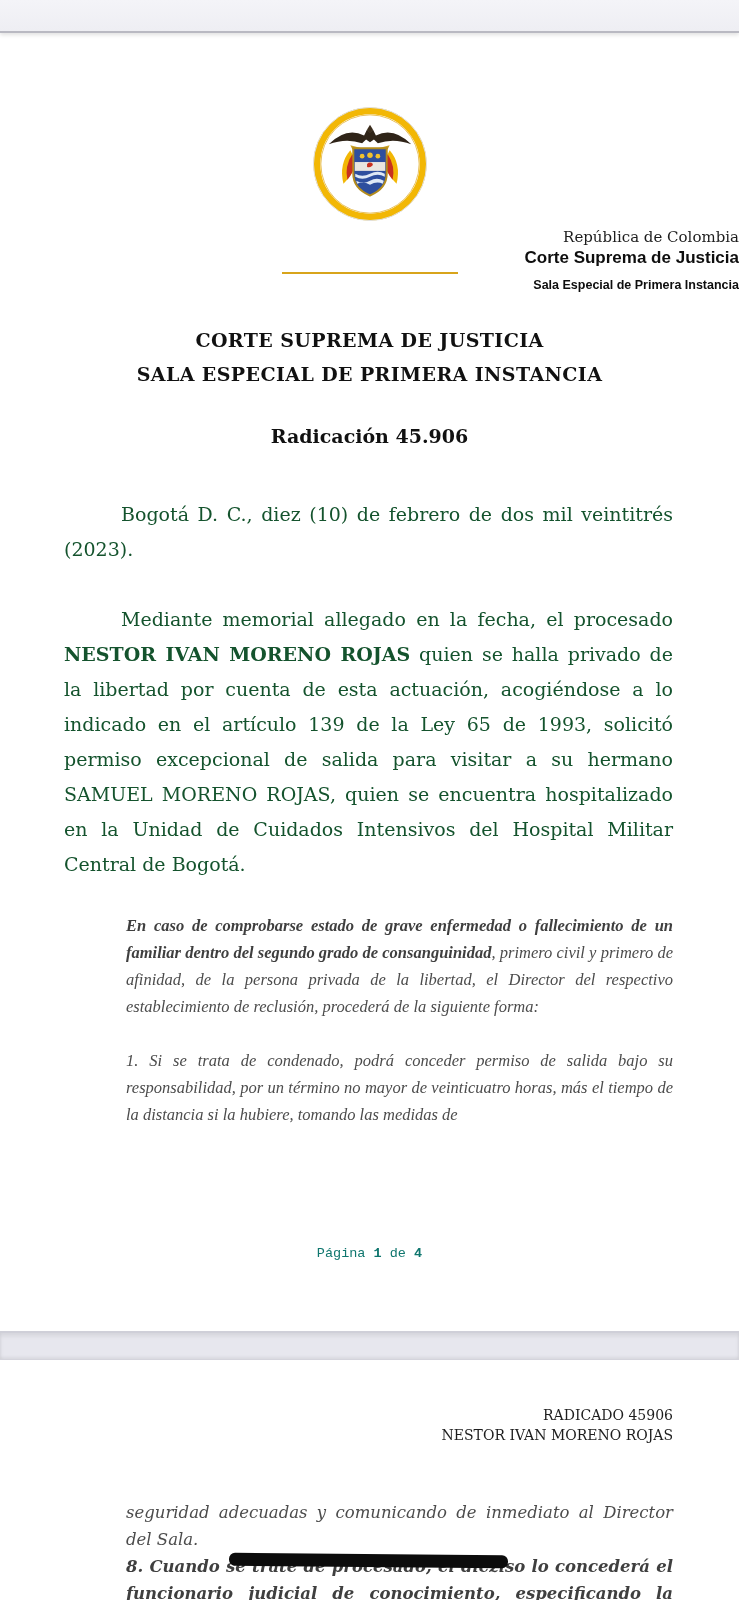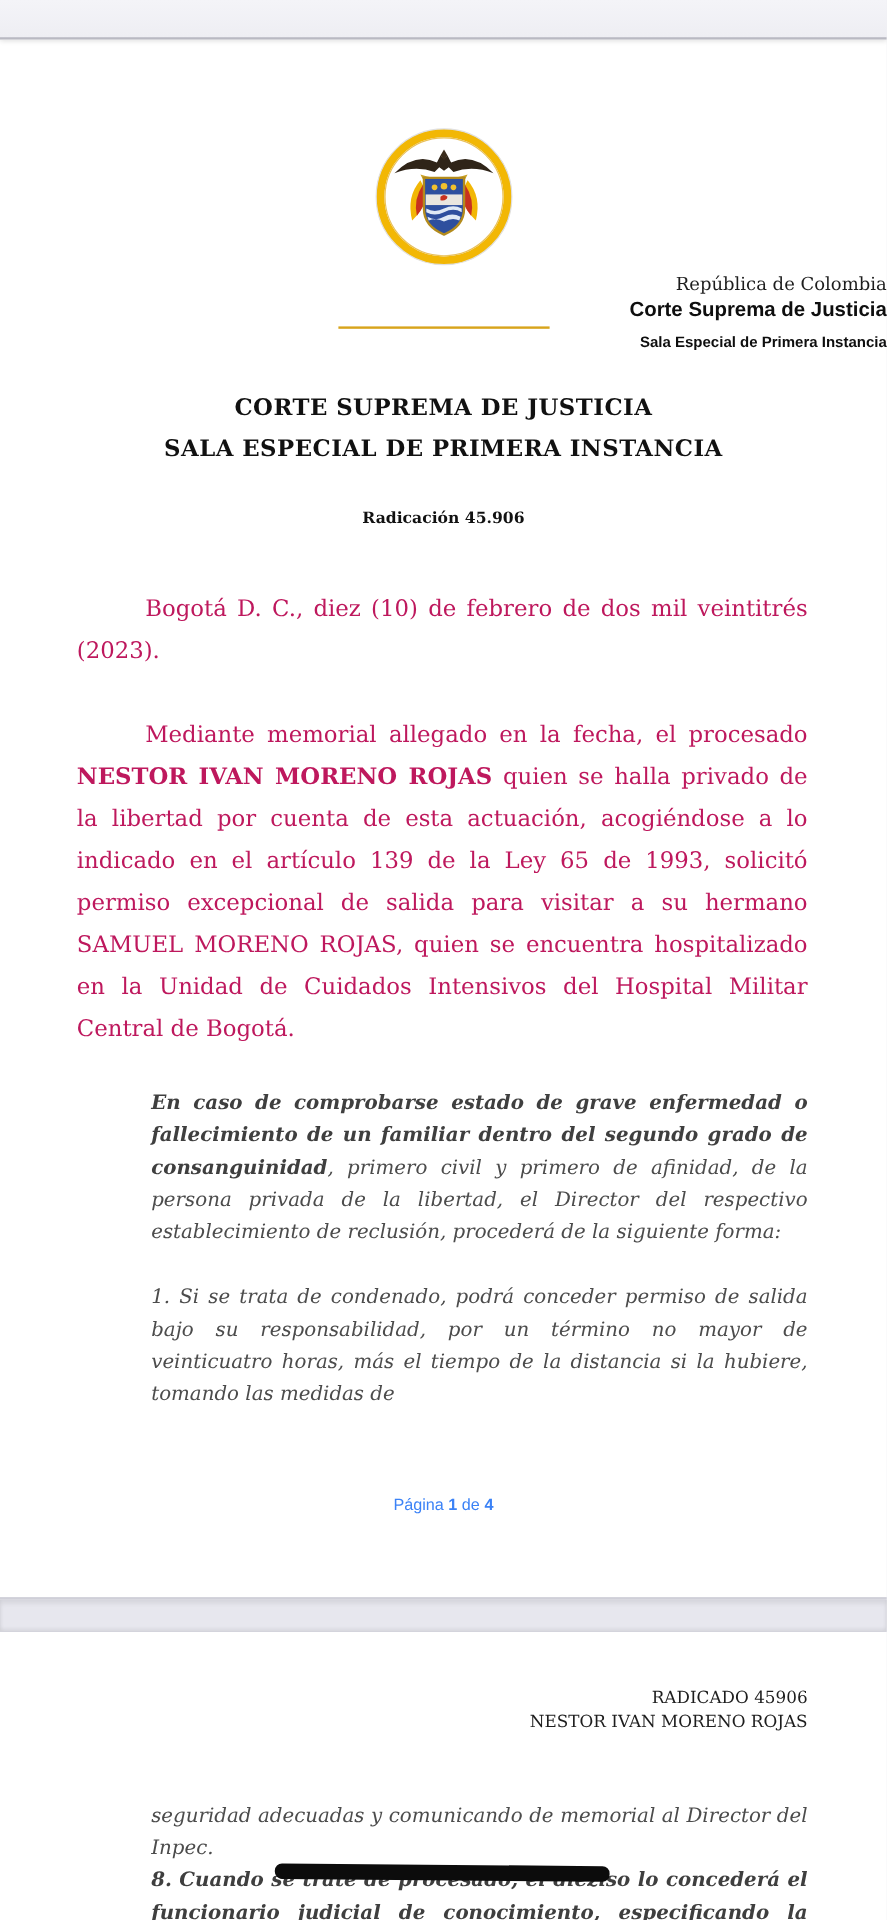--- a/index.html
+++ b/index.html
@@ -33,41 +33,41 @@
   
   .logo-wrap{margin-top:74px;text-align:center;}
   .letterhead{text-align:right;color:#1d1d1d;}
   .lh-republic{font-size:15px;line-height:20px;font-family:"DejaVu Serif",serif;}
   .lh-court{font-size:17px;line-height:21px;font-weight:bold;font-family:"Liberation Sans",sans-serif;letter-spacing:0;color:#0e0e0e;}
   .lh-rule{width:176px;height:2px;background:#d8a41b;margin:4px auto 3px auto;}
   .lh-chamber{font-size:12.5px;line-height:16px;font-weight:bold;font-family:"Liberation Sans",sans-serif;color:#0e0e0e;}
 
   
   .doc-heading{margin-top:30px;text-align:center;font-weight:bold;font-size:19px;line-height:34px;letter-spacing:.4px;color:#111;}
-  .case-number{margin-top:34px;text-align:center;font-weight:bold;font-size:13px;color:#111;}
+  .case-number{margin-top:34px;text-align:center;font-weight:bold;font-size:19px;color:#111;}
 
   
-  .body-text{margin:50px 66px 0 64px;font-size:19px;line-height:35px;text-align:justify;color:#be185d;}
+  .body-text{margin:50px 66px 0 64px;font-size:19px;line-height:35px;text-align:justify;color:#14532d;}
   .body-text p{margin:0;}
   .p-indent{text-indent:57px;}
   .p-request{margin-top:35px !important;}
   .p-intro-quote{margin-top:28px !important;}
   .strong{font-weight:bold;}
   .em{}
 
   
-  .quote{margin:30px 66px 0 126px;font-size:16.5px;line-height:27px;font-style:italic;text-align:justify;color:#4c4c4c;}
+  .quote{margin:30px 66px 0 126px;font-size:16.5px;line-height:27px;font-style:italic;text-align:justify;color:#4c4c4c;font-family:Liberation Serif, serif;}
   .quote p{margin:0;}
   .quote .q2{margin-top:27px;}
   .quote .strong{color:#3f3f3f;}
 
   
   .page-footer{
     position:absolute;left:0;bottom:70px;width:100%;text-align:center;
-    font-family:Liberation Sans, sans-serif;font-size:13.5px;color:#3b82f6;
+    font-family:Liberation Mono, monospace;font-size:13.5px;color:#0f766e;
   }
   .page-footer b{font-weight:bold;}
 
   
   .p2-header{margin:48px 66px 0 0;text-align:right;font-size:14px;line-height:20px;color:#1d1d1d;}
   .quote-cont{margin:54px 66px 0 126px;font-size:16.5px;line-height:27px;font-style:italic;text-align:justify;color:#4c4c4c;}
   .quote-cont p{margin:0;}
   .item-2{margin-top:12px;font-weight:bold;color:#3f3f3f;}
   .redacted{position:relative;}
   .redacted::after{
@@ -142,16 +142,16 @@
 <div class="page-separator"></div>
 
 <div class="page page-2">
 
   <div class="p2-header">
     <div>RADICADO 45906</div>
     <div>NESTOR IVAN MORENO ROJAS</div>
   </div>
 
   <div class="quote-cont">
-    <p>seguridad adecuadas y comunicando de memorial al Director del Inpec.</p>
+    <p>seguridad adecuadas y comunicando de inmediato al Director del Sala.</p>
     <p class="item-2"><span>8. Cuando s</span><span class="redacted">e trate de procesado, el diez</span><span>iso lo concederá el</span> <span>funcionario judicial de conocimiento, especificando la duración del</span></p>
   </div>
 </div>
 
 </body></html>

